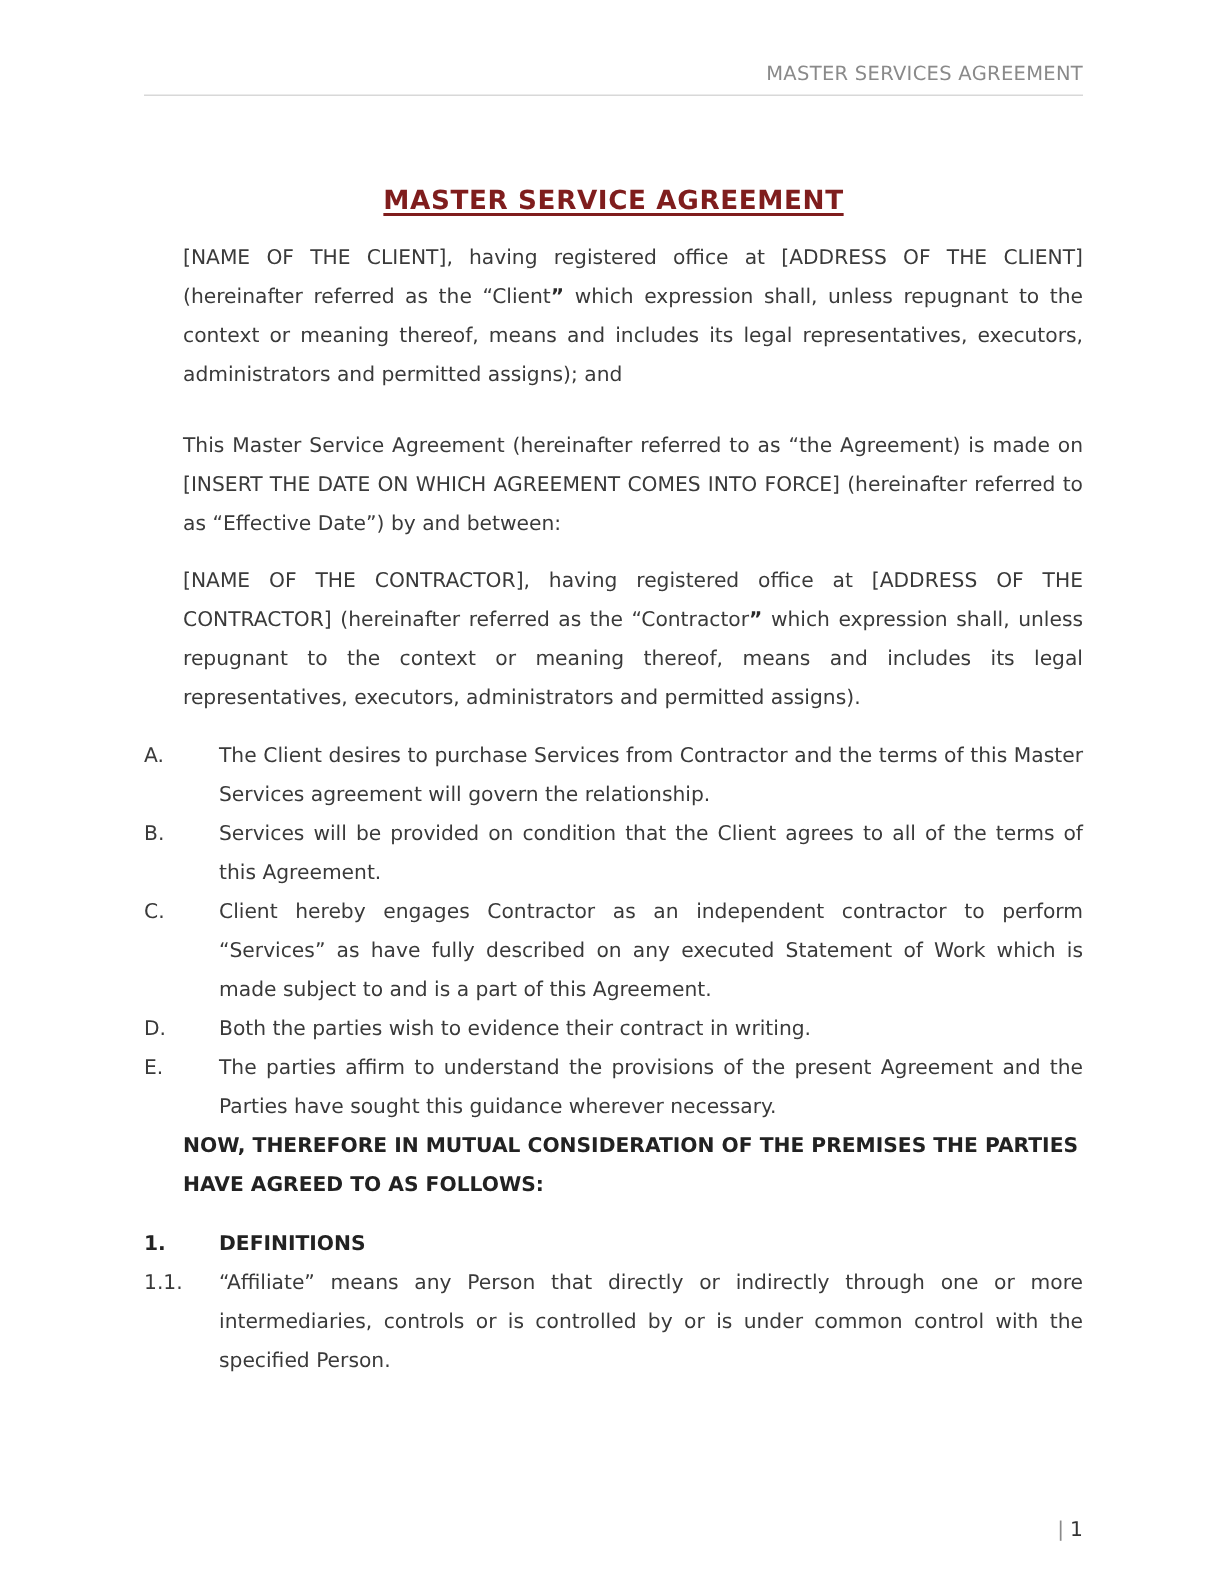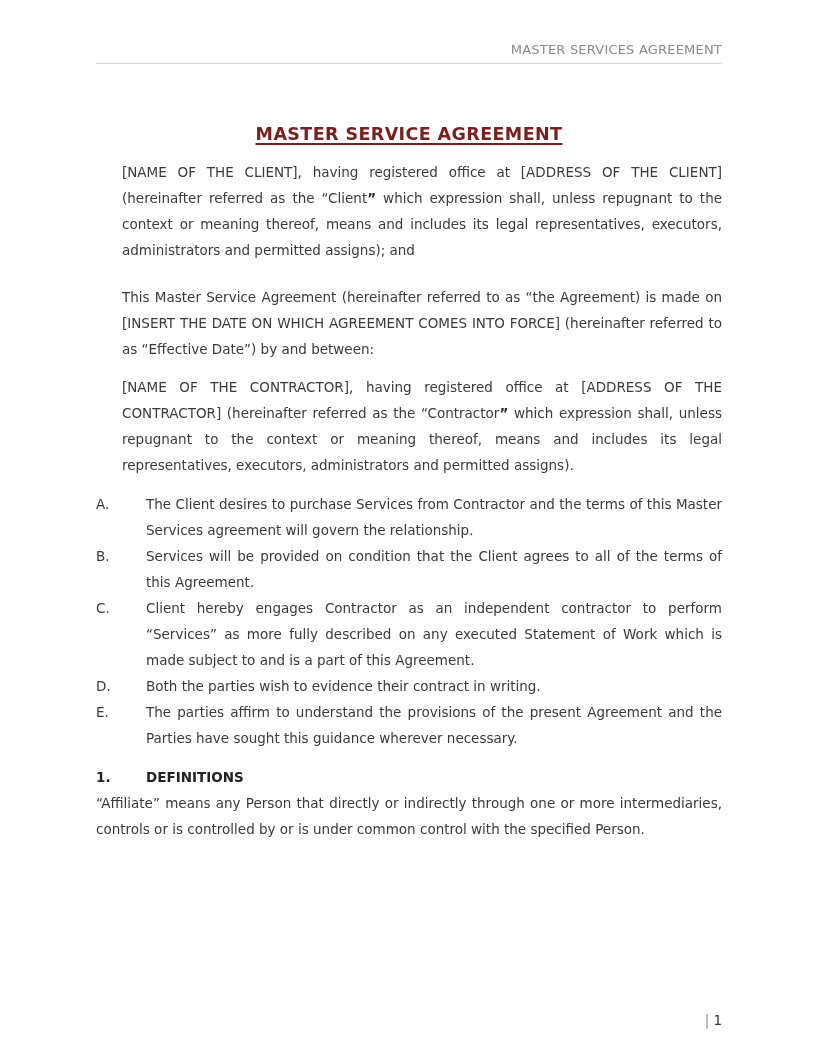--- a/index.html
+++ b/index.html
@@ -128,39 +128,41 @@
     <div class="list-row">
       <span class="list-marker">A.</span>
       <span class="list-text">The Client desires to purchase Services from Contractor and the terms of this Master Services agreement will govern the relationship.</span>
     </div>
     <div class="list-row">
       <span class="list-marker">B.</span>
       <span class="list-text">Services will be provided on condition that the Client agrees to all of the terms of this Agreement.</span>
     </div>
     <div class="list-row">
       <span class="list-marker">C.</span>
-      <span class="list-text">Client hereby engages Contractor as an independent contractor to perform “Services” as more fully described on any executed Statement of Work which is made subject to and is a part of this Agreement.</span>
+      <span class="list-text">Client hereby engages Contractor as an independent contractor to perform “Services” as have fully described on any executed Statement of Work which is made subject to and is a part of this Agreement.</span>
     </div>
     <div class="list-row">
       <span class="list-marker">D.</span>
       <span class="list-text">Both the parties wish to evidence their contract in writing.</span>
     </div>
     <div class="list-row">
       <span class="list-marker">E.</span>
       <span class="list-text">The parties affirm to understand the provisions of the present Agreement and the Parties have sought this guidance wherever necessary.</span>
     </div>
   </div>
 
+  <p class="now-para">NOW, THEREFORE IN MUTUAL CONSIDERATION OF THE PREMISES THE PARTIES HAVE AGREED TO AS FOLLOWS:</p>
 
   <div class="section-heading-row">
     <span class="list-marker">1.</span>
     <span>DEFINITIONS</span>
   </div>
 
   <div class="clause-row">
+    <span class="list-marker">1.1.</span>
     <span class="list-text">“Affiliate” means any Person that directly or indirectly through one or more intermediaries, controls or is controlled by or is under common control with the specified Person.</span>
   </div>
 
   <div class="page-footer">
     <span class="footer-sep">|</span><span class="footer-num">1</span>
   </div>
 
 </div>
 
 </body></html>

